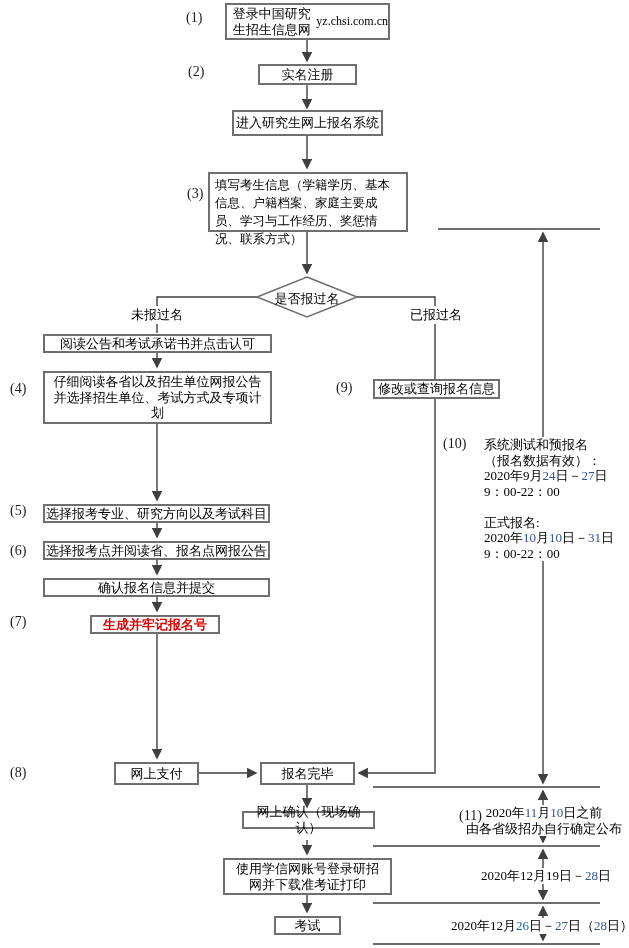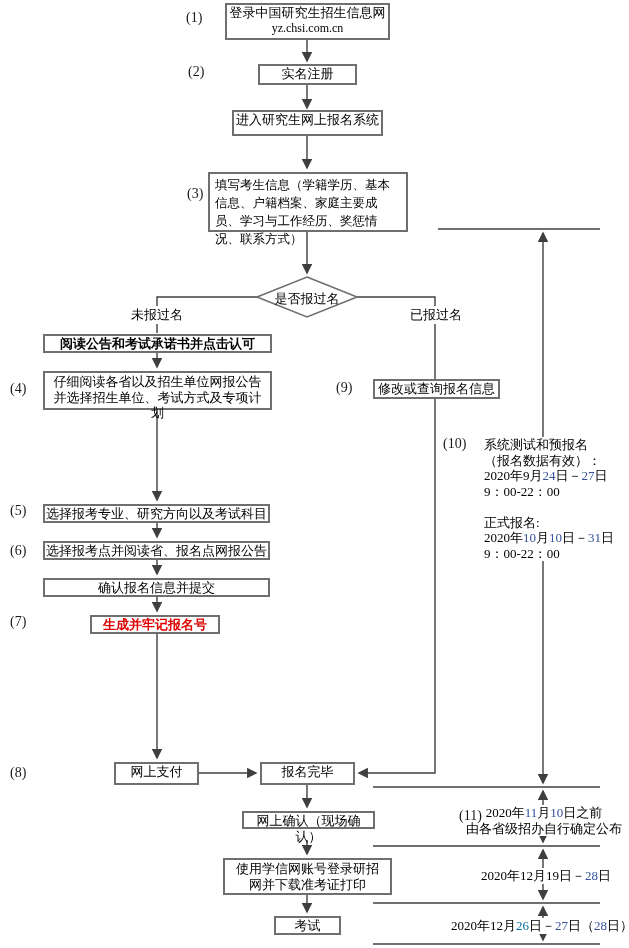--- a/index.html
+++ b/index.html
@@ -3,21 +3,21 @@
 <meta charset="utf-8">
 <style>
   html,body{margin:0;padding:0;background:#ffffff;}
   .stage{
     position:relative;width:629px;height:948px;background:#fff;overflow:hidden;
     font-family:"Liberation Serif","DejaVu Serif",serif;color:#000;
   }
   svg.conn{position:absolute;left:0;top:0;z-index:1;}
   .box{
     position:absolute;z-index:2;background:#fff;border:2px solid #6f6f6f;
-    box-sizing:border-box;display:flex;flex-direction:column;align-items:center;justify-content:flex-start;
+    box-sizing:border-box;display:flex;align-items:center;justify-content:center;
     text-align:center;font-size:13px;line-height:1.2;
   }
   .box .sub{font-size:12px;}
   .box.leftalign{align-items:flex-start;text-align:left;padding:2px 5px;font-size:12.5px;line-height:1.45;}
   .red-bold{color:#dd0000;font-weight:bold;}
   .step{position:absolute;z-index:3;font-size:14px;color:#1a1a1a;}
   .floatlabel{position:absolute;z-index:2;background:#fff;font-size:13px;padding:0 1px;}
   .ann{position:absolute;z-index:2;background:#fff;font-size:13px;line-height:15.5px;white-space:nowrap;}
   .ann div{white-space:nowrap;}
   .ann.center{text-align:center;}
@@ -91,23 +91,23 @@
   <div class="box" style="left:258px;top:64px;width:99px;height:21px;">实名注册</div>
 
   <div class="box" style="left:232px;top:110px;width:151px;height:26px;">进入研究生网上报名系统</div>
 
   <div class="box leftalign" style="left:208px;top:172px;width:200px;height:60px;">填写考生信息（学籍学历、基本信息、户籍档案、家庭主要成员、学习与工作经历、奖惩情况、联系方式）</div>
 
   <div class="decision-text" style="left:257px;top:290px;width:100px;">是否报过名</div>
   <div class="floatlabel" style="left:130px;top:306px;">未报过名</div>
   <div class="floatlabel" style="left:409px;top:306px;">已报过名</div>
 
-  <div class="box" style="left:43px;top:334px;width:229px;height:19px;font-weight:bold;">阅读公告和考试承诺书并点击认可</div>
+  <div class="box" style="left:43px;top:334px;width:229px;height:19px;">阅读公告和考试承诺书并点击认可</div>
 
-  <div class="box" style="left:43px;top:371px;width:229px;height:39px;padding:1px 6px;">仔细阅读各省以及招生单位网报公告并选择招生单位、考试方式及专项计划</div>
+  <div class="box" style="left:43px;top:371px;width:229px;height:53px;padding:1px 6px;">仔细阅读各省以及招生单位网报公告并选择招生单位、考试方式及专项计划</div>
 
   <div class="box" style="left:43px;top:504px;width:227px;height:19px;">选择报考专业、研究方向以及考试科目</div>
 
   <div class="box" style="left:43px;top:541px;width:227px;height:19px;">选择报考点并阅读省、报名点网报公告</div>
 
   <div class="box" style="left:43px;top:578px;width:227px;height:19px;">确认报名信息并提交</div>
 
   <div class="box red-bold" style="left:90px;top:615px;width:130px;height:19px;">生成并牢记报名号</div>
 
   <div class="box" style="left:114px;top:762px;width:85px;height:23px;">网上支付</div>

